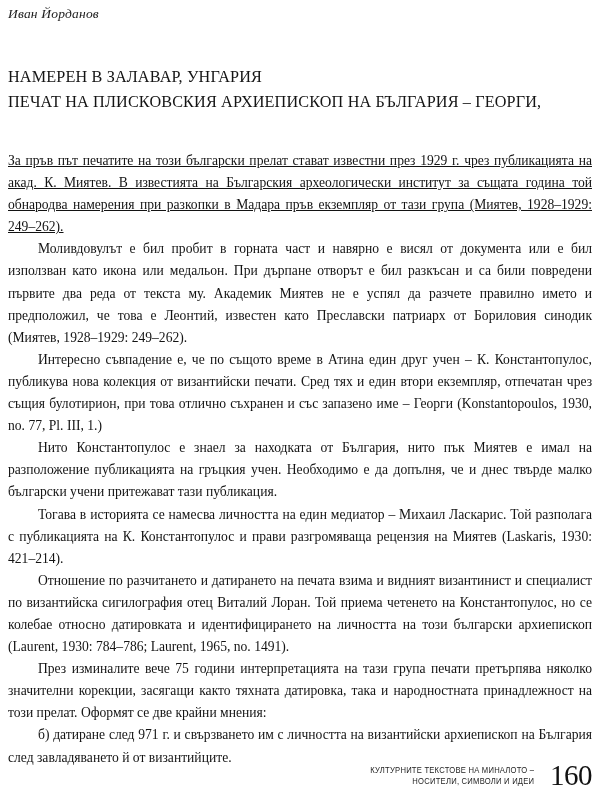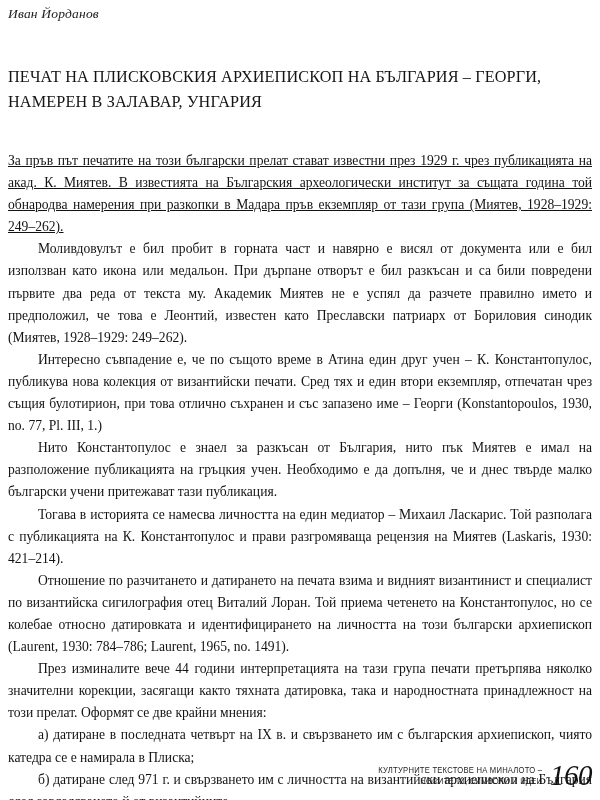--- a/index.html
+++ b/index.html
@@ -89,21 +89,21 @@
     right: 8px;
     bottom: 10px;
     height: 40px;
   }
   .footer-inner {
     position: absolute;
     right: 0;
     bottom: 0;
     display: flex;
     align-items: flex-end;
-    gap: 8px;
+    gap: 16px;
   }
   .footer-caption {
     text-align: right;
     font-size: 8.3px;
     line-height: 11.2px;
     letter-spacing: 0.25px;
     color: #1d1d1d;
     padding-bottom: 3px;
     white-space: nowrap;
     font-family: "Liberation Sans", "DejaVu Sans", sans-serif;
@@ -113,44 +113,42 @@
   }
   .footer-caption span {
     display: block;
   }
   .page-number {
     font-size: 29px;
     line-height: 30px;
     color: #111111;
     letter-spacing: -0.5px;
     font-family: "Liberation Serif", "DejaVu Serif", serif;
-    font-style: italic;
   }
 </style>
 </head>
 <body>
 
 <div class="page">
 
   <div class="author-line">Иван Йорданов</div>
 
   <h1 class="article-title">
+    <span class="tline">НАМЕРЕН В ЗАЛАВАР, УНГАРИЯ</span>
     <span class="tline">ПЕЧАТ НА ПЛИСКОВСКИЯ АРХИЕПИСКОП НА БЪЛГАРИЯ – ГЕОРГИ,</span>
-    <span class="tline">НАМЕРЕН В ЗАЛАВАР, УНГАРИЯ</span>
   </h1>
 
   <div class="body-text">
     <p class="no-indent">За пръв път печатите на този български прелат стават известни през 1929 г. чрез публикацията на акад. К. Миятев. В известията на Българския археологически институт за същата година той обнародва намерения при разкопки в Мадара пръв екземпляр от тази група (Миятев, 1928–1929: 249–262).</p>
     <p>Моливдовулът е  бил пробит в горната част и навярно е висял от документа или е бил използван като икона или медальон. При дърпане отворът е бил разкъсан и са били повредени първите два реда от текста му. Академик Миятев не е успял да разчете правилно името и предположил, че това е Леонтий, известен като Преславски патриарх от Бориловия синодик (Миятев, 1928–1929: 249–262).</p>
     <p>Интересно съвпадение е, че по същото време в Атина един друг учен – К. Константопулос, публикува нова колекция от византийски печати. Сред тях и един втори екземпляр, отпечатан чрез същия булотирион, при това отлично съхранен и със запазено име – Георги (Konstantopoulos, 1930, no. 77, Pl. III, 1.)</p>
-    <p class="last-line-left">Нито Константопулос е знаел за разкъсан от България, нито пък Миятев е имал на разположение публикацията на гръцкия учен. Необходимо е да допълня, че и днес твърде малко български учени притежават тази публикация.</p>
+    <p class="last-line-left">Нито Константопулос е знаел за находката от България, нито пък Миятев е имал на разположение публикацията на гръцкия учен. Необходимо е да допълня, че и днес твърде малко български учени притежават тази публикация.</p>
     <p class="last-line-left">Тогава в историята се намесва личността на един медиатор – Михаил Ласкарис. Той разполага с публикацията на К. Константопулос и прави разгромяваща рецензия на Миятев (Laskaris, 1930: 421–214).</p>
     <p>Отношение по разчитането и датирането на печата взима и видният византинист и специалист по византийска сигилография отец Виталий Лоран. Той приема четенето на Константопулос, но се колебае относно датировката и идентифицирането на личността на този български архиепископ (Laurent, 1930: 784–786; Laurent, 1965, no. 1491).</p>
-    <p class="last-line-left">През изминалите вече 44 години интерпретацията  на тази група печати претърпява няколко значителни корекции, засягащи както тяхната датировка, така и народностната принадлежност на този прелат. Оформят се две крайни мнения:</p>
-    <p class="last-line-left">а) датиране в последната четвърт на IX в. и свързването им с българския архиепископ, чиято катедра се е намирала в Плиска;</p>
+    <p class="last-line-left">През изминалите вече 75 години интерпретацията  на тази група печати претърпява няколко значителни корекции, засягащи както тяхната датировка, така и народностната принадлежност на този прелат. Оформят се две крайни мнения:</p>
     <p class="last-line-left">б) датиране след 971 г. и свързването им с личността на византийски архиепископ на България след завладяването й от византийците.</p>
 
   </div>
 
   <div class="footer">
     <div class="footer-inner">
       <div class="footer-caption">
         <span>КУЛТУРНИТЕ ТЕКСТОВЕ НА МИНАЛОТО –</span>
         <span>НОСИТЕЛИ, СИМВОЛИ И ИДЕИ</span>
       </div>

